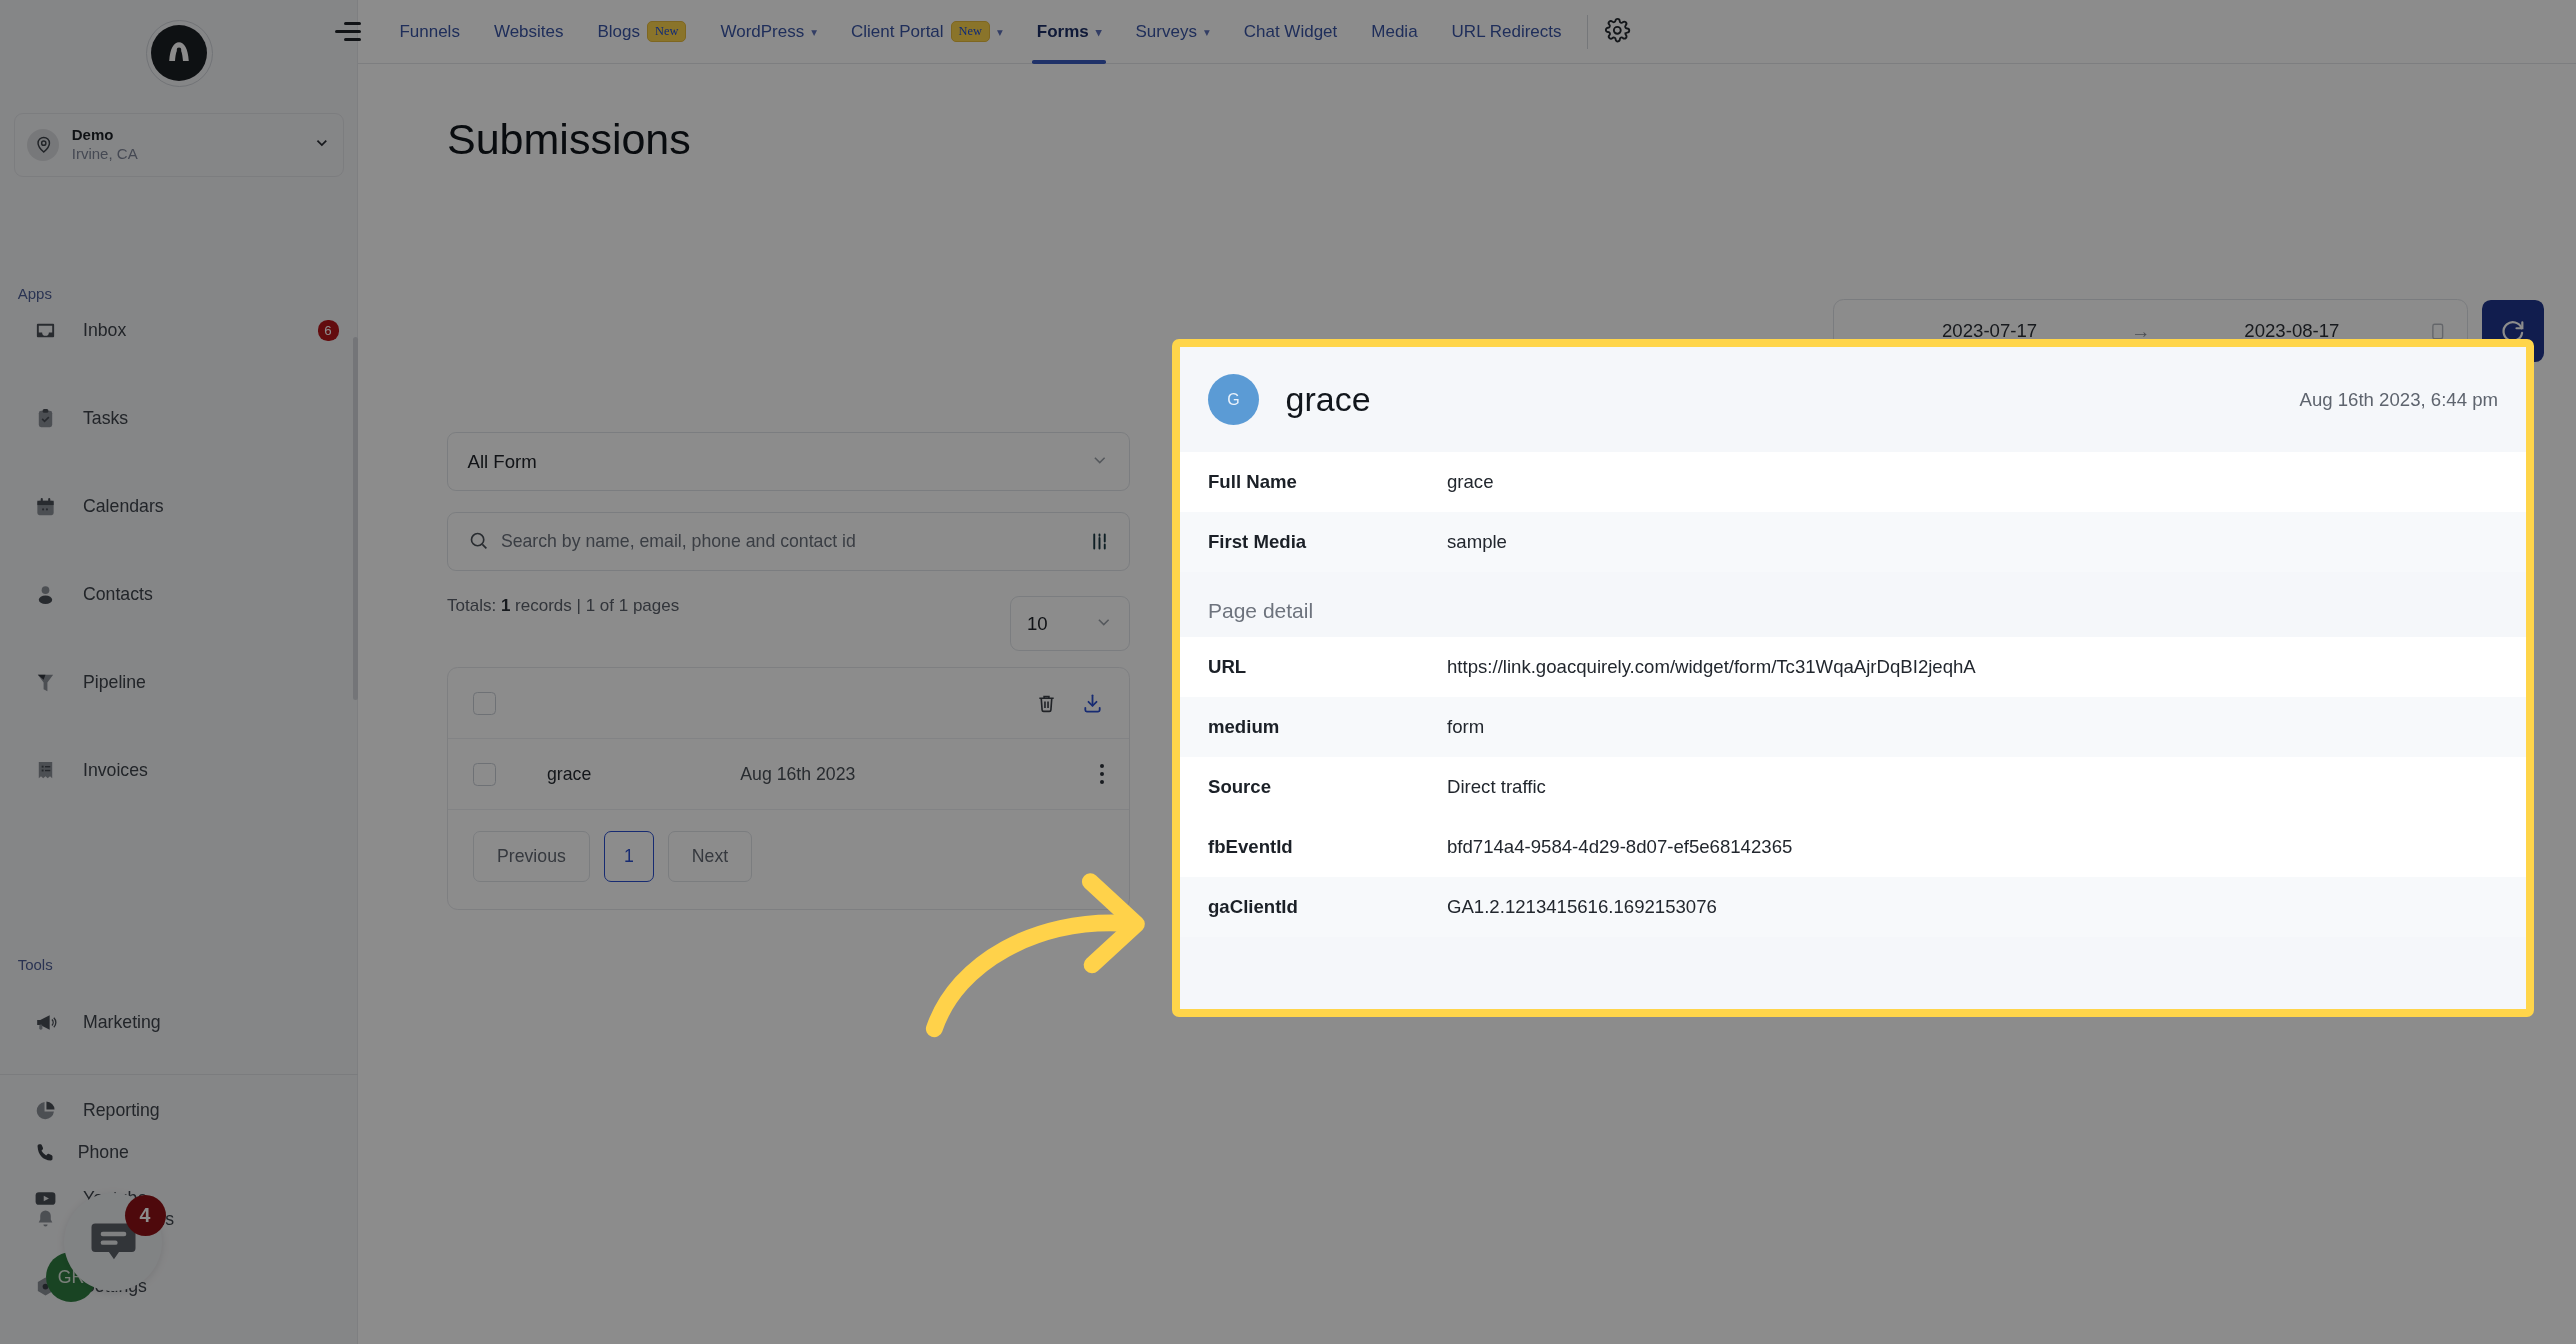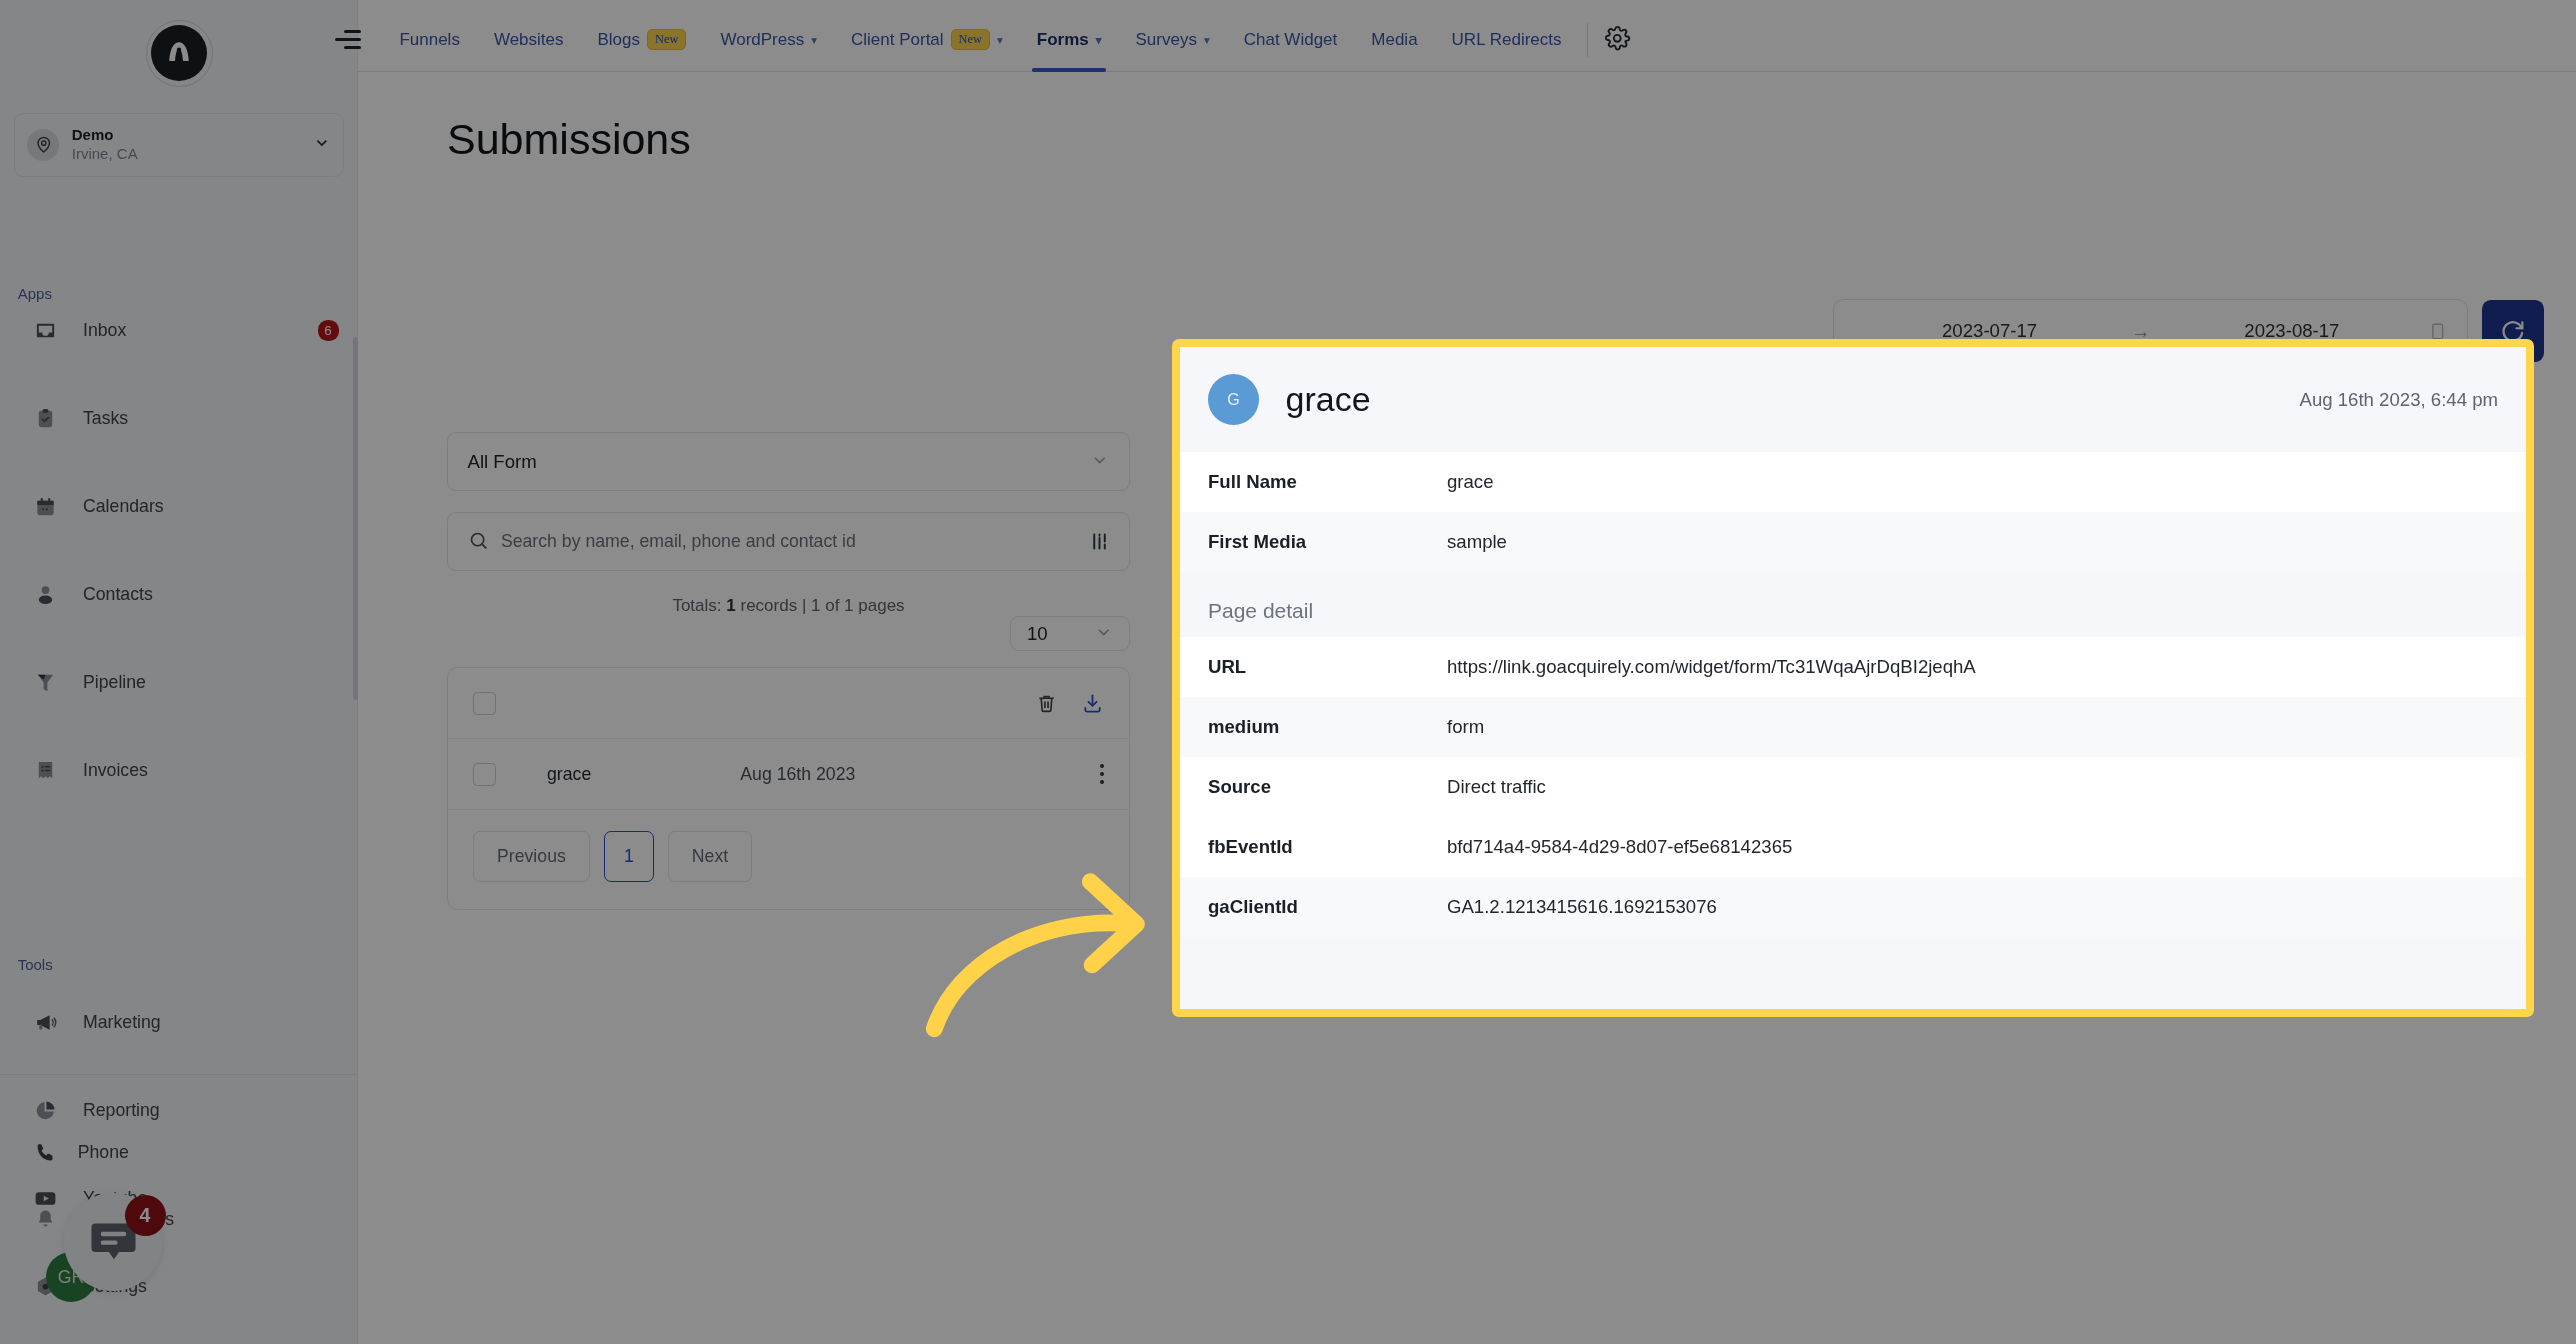--- a/index.html
+++ b/index.html
@@ -139,21 +139,21 @@
 
   
   .side-scroll {
     position: absolute; left: 353px; top: 337px;
     width: 5.3px; height: 363px; border-radius: 2.7px; background: #d3d6db;
     z-index: 6;
   }
 
   
   #topnav {
-    position: absolute; left: 358px; top: 8px;
+    position: absolute; left: 358px; top: 0;
     width: 2218px; height: 64px;
     background: #ffffff;
     border-bottom: 0.9px solid #e4e6ea;
     display: flex; align-items: center;
     z-index: 6;
   }
   .ham {
     margin-left: -26.6px; margin-right: 21px;
     width: 30px; display:flex; flex-direction: column; gap: 5.3px; align-items: flex-end;
   }
@@ -227,21 +227,21 @@
   .search-input-box {
     margin-top: 21px;
     width: 683px; height: 59px; border: 0.9px solid #e1e4e9; border-radius: 8.9px;
     display:flex; align-items:center; padding: 0 19.5px; gap: 12.4px; background:#fff;
   }
   .search-input-box .ph { font-size: 17.7px; color: #6b717c; flex: 1 1 auto; }
   .filter-ico { color: #1c3b45; display:flex; }
 
   .totals-row {
     margin-top: 25px; width: 683px; height: 55px;
-    display: flex; align-items: center; flex-direction: column;
+    display: flex; 
   }
   .totals-text { font-size: 17px; color: #5c626c; }
   .totals-text b { color: #2b3038; font-weight: 700; }
   .perpage {
     margin-left: auto; width: 120px; height: 55px;
     border: 0.9px solid #e1e4e9; border-radius: 8.9px;
     display:flex; align-items:center; padding: 0 16px;
     font-size: 18.6px; color: #20242a; background: #fff; gap: 38px;
   }
   .perpage .chevd { margin-left: auto; color: #9aa0a8; font-size: 15px; }

